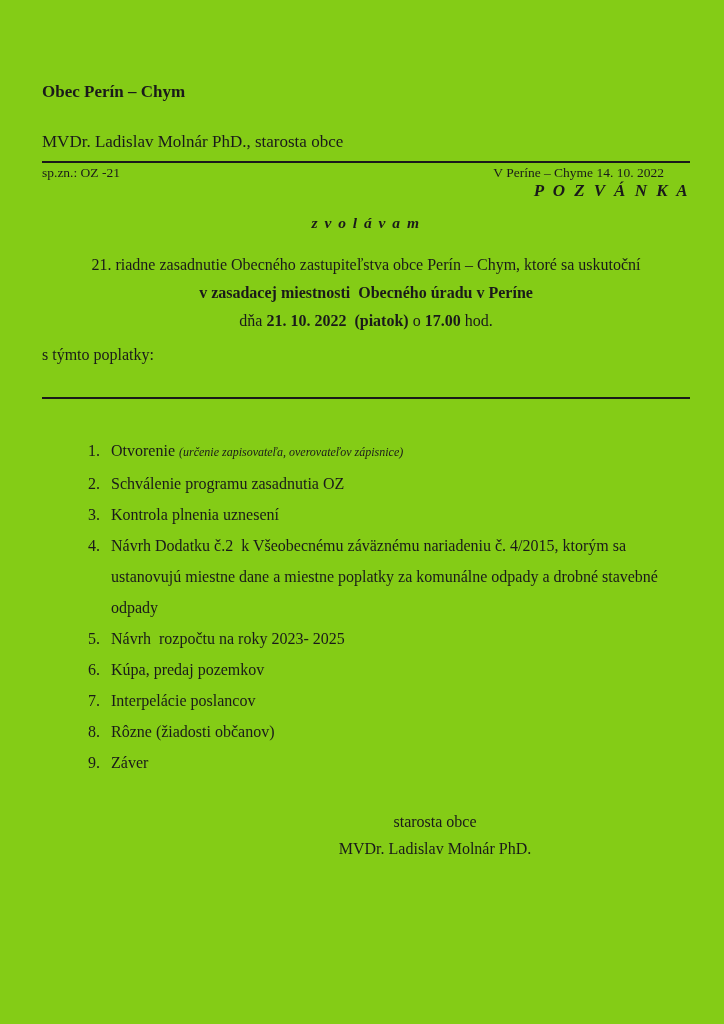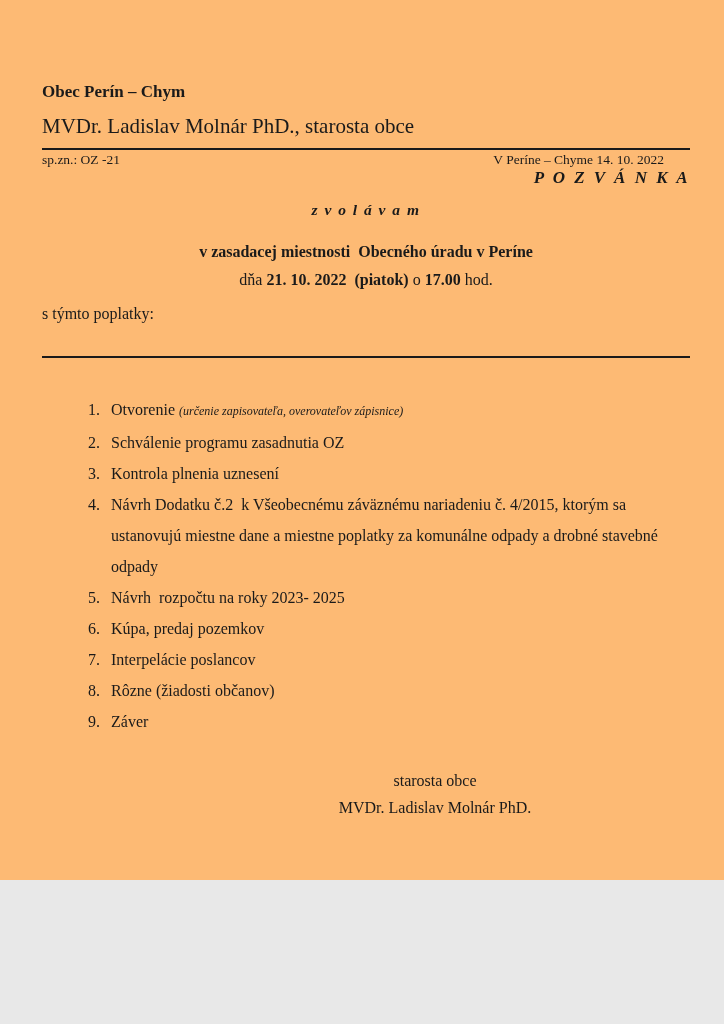--- a/index.html
+++ b/index.html
@@ -3,41 +3,41 @@
 <meta charset="utf-8">
 <style>
   html, body {
     margin: 0;
     padding: 0;
     background: #e8e8e8;
   }
   .page {
     position: relative;
     width: 724px;
-    height: 880px;
+    height: 1024px;
     margin: 0 auto;
-    background: #fdba74;
+    background: #84cc16;
     color: #1a1a1a;
     font-family: "Liberation Serif", "DejaVu Serif", serif;
     font-size: 16px;
     overflow: hidden;
   }
   .content {
     padding: 82px 34px 0 42px;
   }
   .pre { white-space: pre-wrap; }
 
   .municipality {
     font-size: 17px;
     font-weight: bold;
     margin: 0;
   }
   .mayor-line {
-    font-size: 21px;
-    margin-top: 12px;
+    font-size: 17px;
+    margin-top: 30px;
   }
   .rule {
     border: none;
     border-top: 2px solid #1a1a1a;
     margin: 0;
   }
   .rule-header { margin-top: 9px; }
   .ref-row {
     display: flex;
     justify-content: space-between;
@@ -122,20 +122,21 @@
       <span class="pre">sp.zn.: OZ -21</span>
       <span class="place-date pre">V Períne – Chyme 14. 10. 2022</span>
     </div>
 
     <div class="doc-title pre">P O Z V Á N K A</div>
 
 
     <div class="convoke pre">z v o l á v a m</div>
 
     <div class="meeting-block">
+      <div class="session pre">21. riadne zasadnutie Obecného zastupiteľstva obce Perín – Chym, ktoré sa uskutoční</div>
       <div class="venue pre">v zasadacej miestnosti  Obecného úradu v Períne</div>
       <div class="date-line"><span class="pre">dňa</span> <b class="pre">21. 10. 2022  (piatok)</b> <span class="pre">o</span> <b class="pre">17.00</b>  <span class="pre">hod.</span></div>
     </div>
 
     <div class="program-intro pre">s týmto poplatky:</div>
 
     <hr class="rule rule-program">
 
     <div class="agenda">
       <div class="agenda-row">

